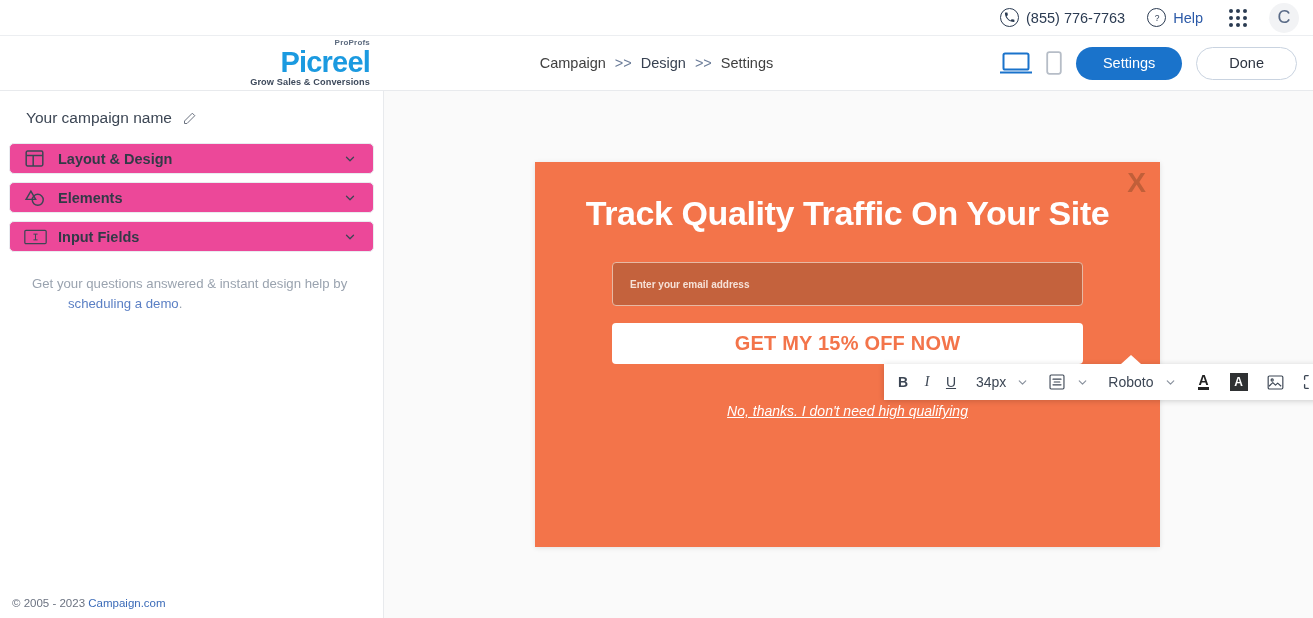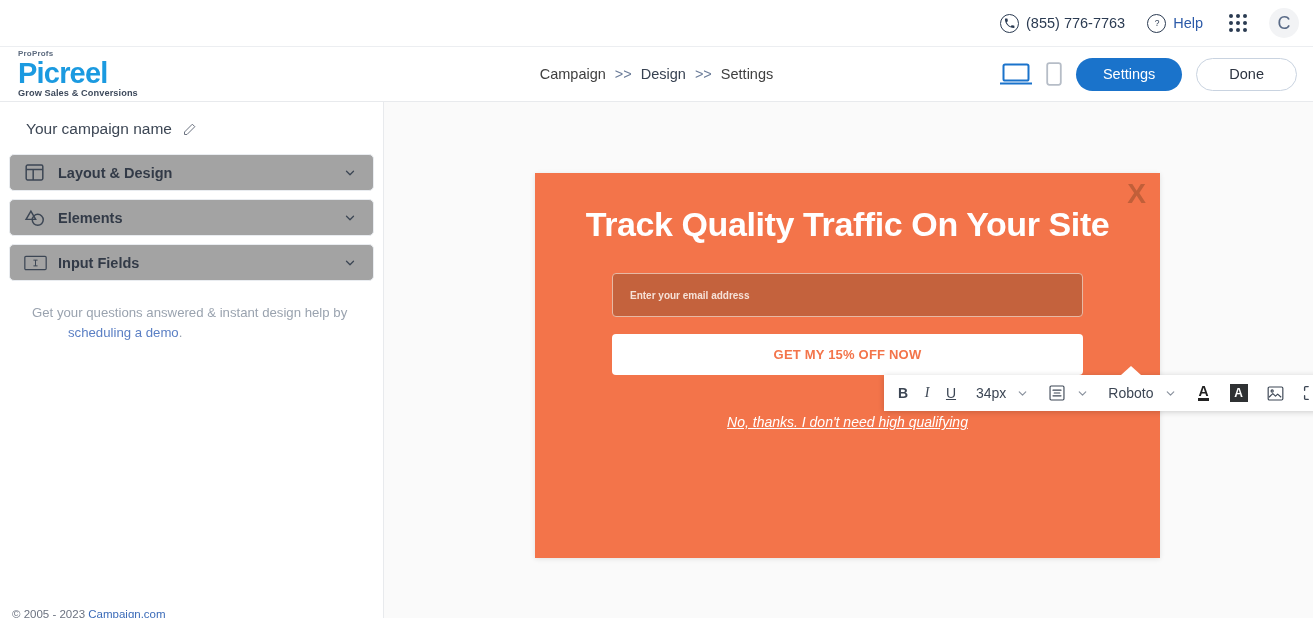--- a/index.html
+++ b/index.html
@@ -7,21 +7,21 @@
   html, body {
     width: 1313px; height: 618px;
     font-family: "Liberation Sans", sans-serif;
     background: #ffffff;
     overflow: hidden;
   }
   body { position: relative; }
 
   
   .utility-bar {
-    height: 47px;
+    height: 36px;
     display: flex;
     align-items: center;
     justify-content: flex-end;
     padding-right: 14px;
     background: #ffffff;
     border-bottom: 1px solid #eceef1;
     gap: 0;
   }
   .util-phone {
     display: flex; align-items: center; gap: 7px;
@@ -57,21 +57,21 @@
   }
 
   
   .main-header {
     height: 55px;
     display: flex; align-items: center;
     border-bottom: 1px solid #e8eaed;
     background: #fff;
     position: relative;
   }
-  .logo-wrap { padding-left: 18px; width: 370px; }
+  .logo-wrap { padding-left: 18px; width: 370px; text-align: right; }
   .logo-sup { font-size: 8px; color: #5d6b7f; letter-spacing: .2px; font-weight: 700; line-height: 9px; }
   .logo-main { font-size: 29px; line-height: 30px; color: #1b9ae0; font-weight: 700; letter-spacing: -0.8px; }
   .logo-sub { font-size: 9.2px; color: #3e4a5c; font-weight: 700; letter-spacing: .1px; line-height: 11px; }
 
   .breadcrumb {
     position: absolute; left: 0; right: 0;
     display: flex; align-items: center; justify-content: center;
     gap: 9px; font-size: 14.5px; pointer-events: none;
   }
   .breadcrumb > * { pointer-events: auto; }
@@ -111,24 +111,24 @@
     position: relative;
   }
   .campaign-name {
     display: flex; align-items: center; gap: 10px;
     padding: 18px 0 0 26px;
     font-size: 15.5px; color: #3c4654;
   }
   .pencil { cursor: pointer; display: flex; }
   .accordion-list { padding: 16px 9px 0 9px; }
   .acc-item {
-    height: 37px;
+    height: 31px;
     border: 1px solid #e9ecf0;
     border-radius: 5px;
-    background: #a3a3a3;
+    background: #ec4899;
     display: flex; align-items: center;
     padding: 0 16px 0 14px;
     margin-bottom: 8px;
     cursor: pointer;
   }
   .acc-icon { width: 26px; flex: 0 0 26px; display: flex; align-items: center; }
   .acc-label { font-size: 14.5px; color: #323a47; font-weight: 600; margin-left: 8px; }
   .acc-chev { margin-left: auto; display: flex; }
   .help-note {
     margin: 22px 28px 0 32px;
@@ -183,21 +183,21 @@
     padding-left: 17px;
     cursor: text;
   }
   .popup-input span { color: #f6e2d8; font-size: 10px; font-weight: 700; }
   .popup-cta {
     margin: 17px 77px 0 77px;
     height: 41px;
     background: #ffffff;
     border: none; border-radius: 4px;
     width: calc(100% - 154px);
-    color: #f3744a; font-size: 13px; font-weight: 700;
+    color: #f3744a; font-size: 20px; font-weight: 700;
     letter-spacing: .2px; cursor: pointer;
     font-family: inherit;
   }
   .popup-decline {
     margin-top: 38px; text-align: center;
   }
   .popup-decline span {
     color: #ffffff; font-size: 14px;
     font-style: italic; text-decoration: underline;
     cursor: pointer;

